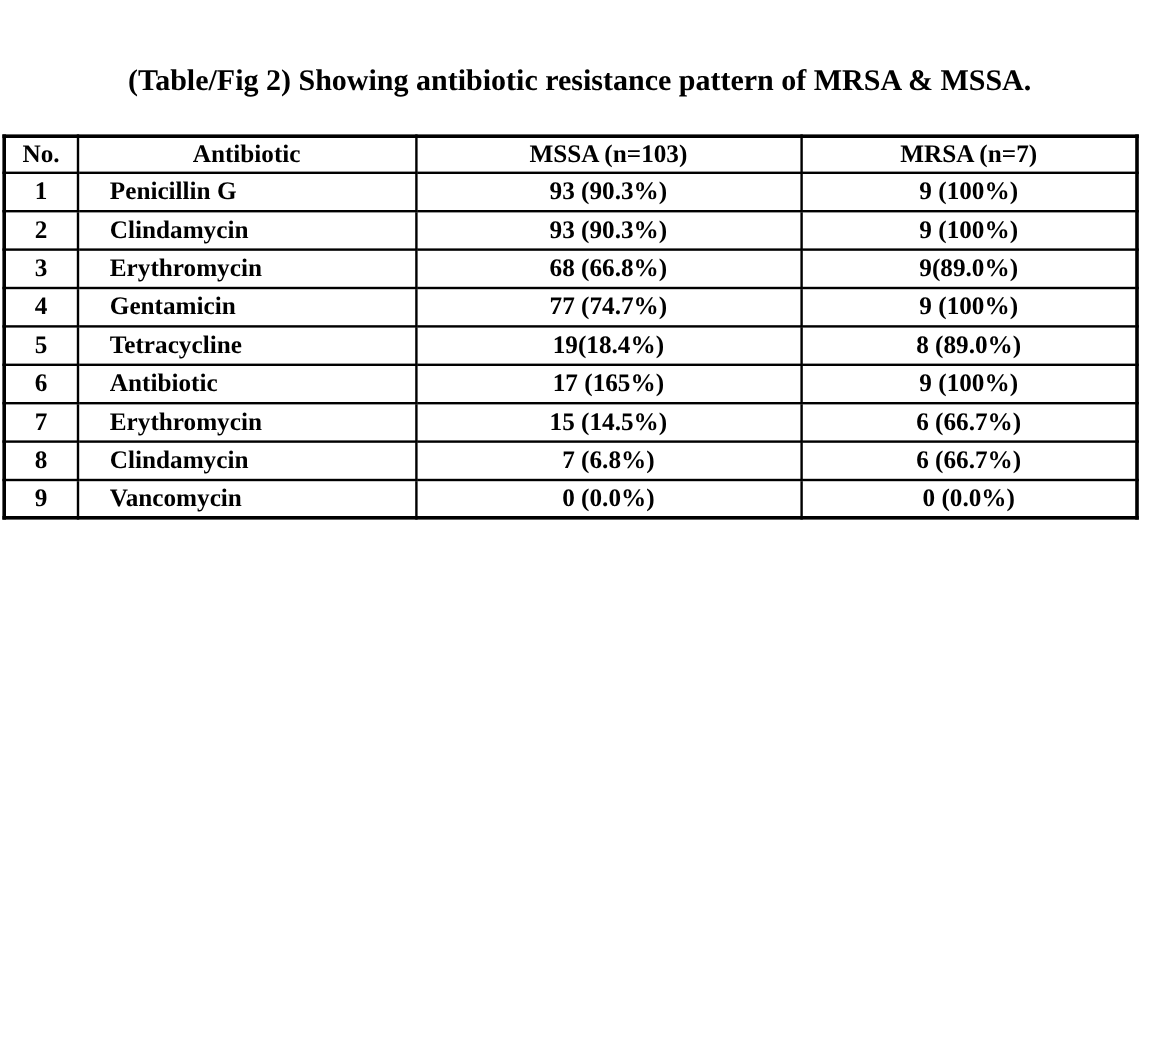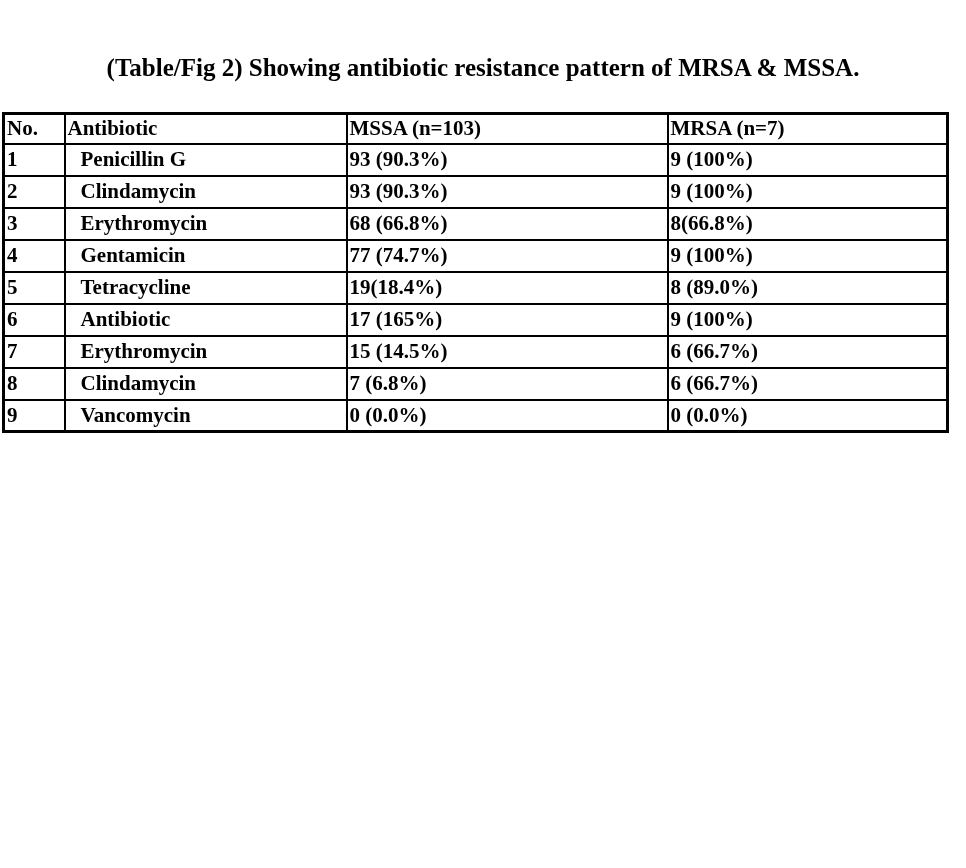--- a/index.html
+++ b/index.html
@@ -38,31 +38,31 @@
     border: 3px solid #000000;
   }
   .data-table th,
   .data-table td {
     border: 2px solid #000000;
     font-weight: bold;
     font-size: 21px;
     line-height: 1.0;
     height: 32px;
     padding: 2px 2px;
-    text-align: left;
+    text-align: center;
     vertical-align: middle;
     overflow: hidden;
     white-space: nowrap;
   }
   .data-table thead th {
     height: 30px;
   }
   .data-table td.c1 {
     text-align: left;
-    padding-left: 15px;
+    padding-left: 26px;
     margin-top: 20px;
   }
 </style>
 </head>
 <body>
 
 <div class="page">
 
   <div class="caption">(Table/Fig 2) Showing antibiotic resistance pattern of MRSA &amp; MSSA.</div>
 
@@ -91,21 +91,21 @@
         <tr>
           <td class="c0">2</td>
           <td class="c1">Clindamycin</td>
           <td class="c2">93 (90.3%)</td>
           <td class="c3">9 (100%)</td>
         </tr>
         <tr>
           <td class="c0">3</td>
           <td class="c1">Erythromycin</td>
           <td class="c2">68 (66.8%)</td>
-          <td class="c3">8(66.8%)</td>
+          <td class="c3">9(89.0%)</td>
         </tr>
         <tr>
           <td class="c0">4</td>
           <td class="c1">Gentamicin</td>
           <td class="c2">77 (74.7%)</td>
           <td class="c3">9 (100%)</td>
         </tr>
         <tr>
           <td class="c0">5</td>
           <td class="c1">Tetracycline</td>

